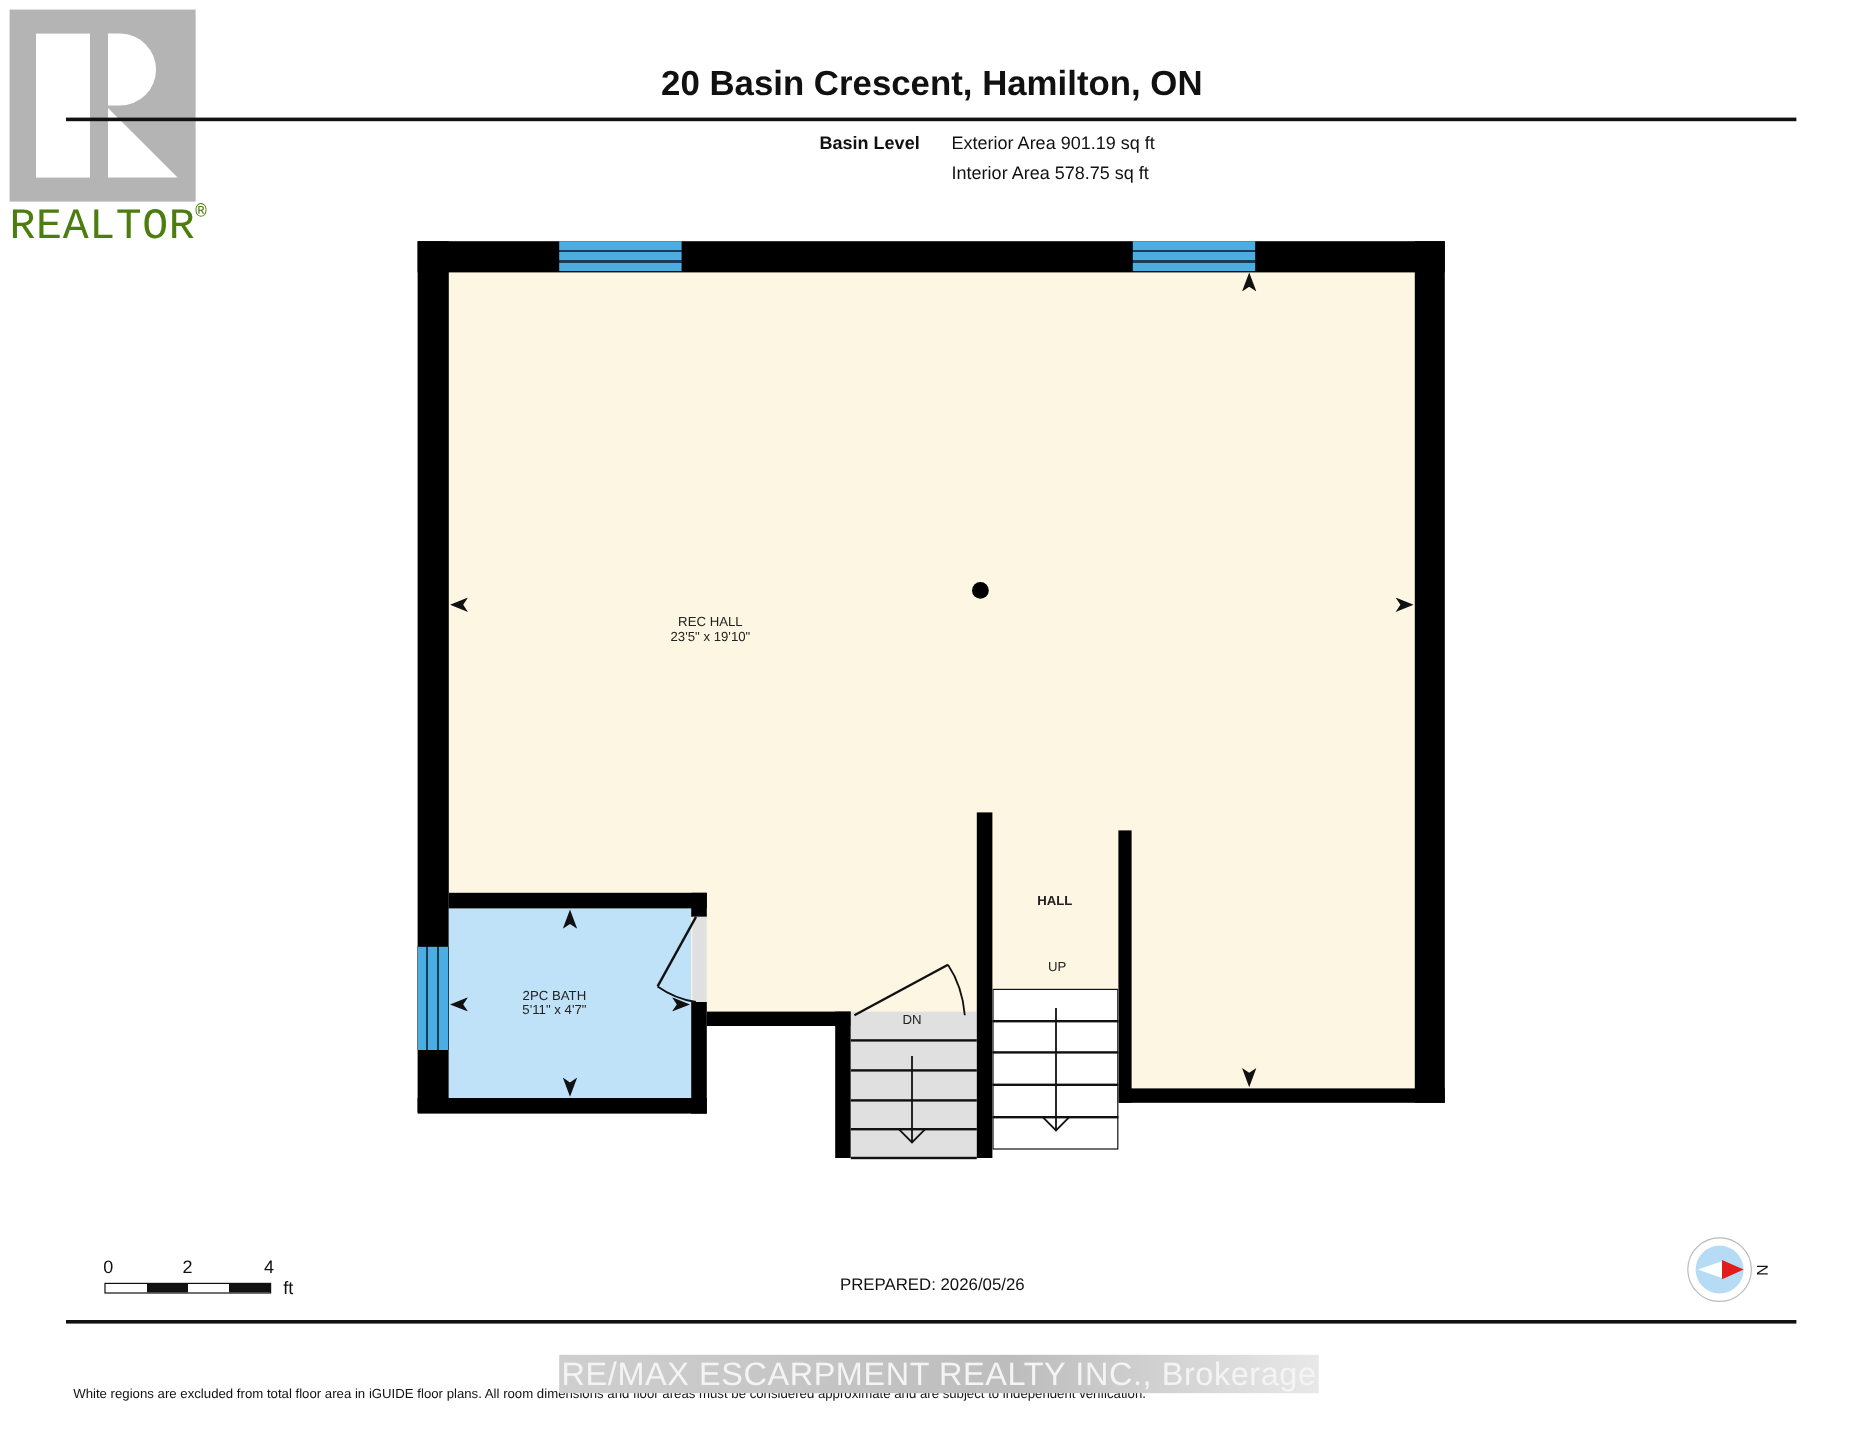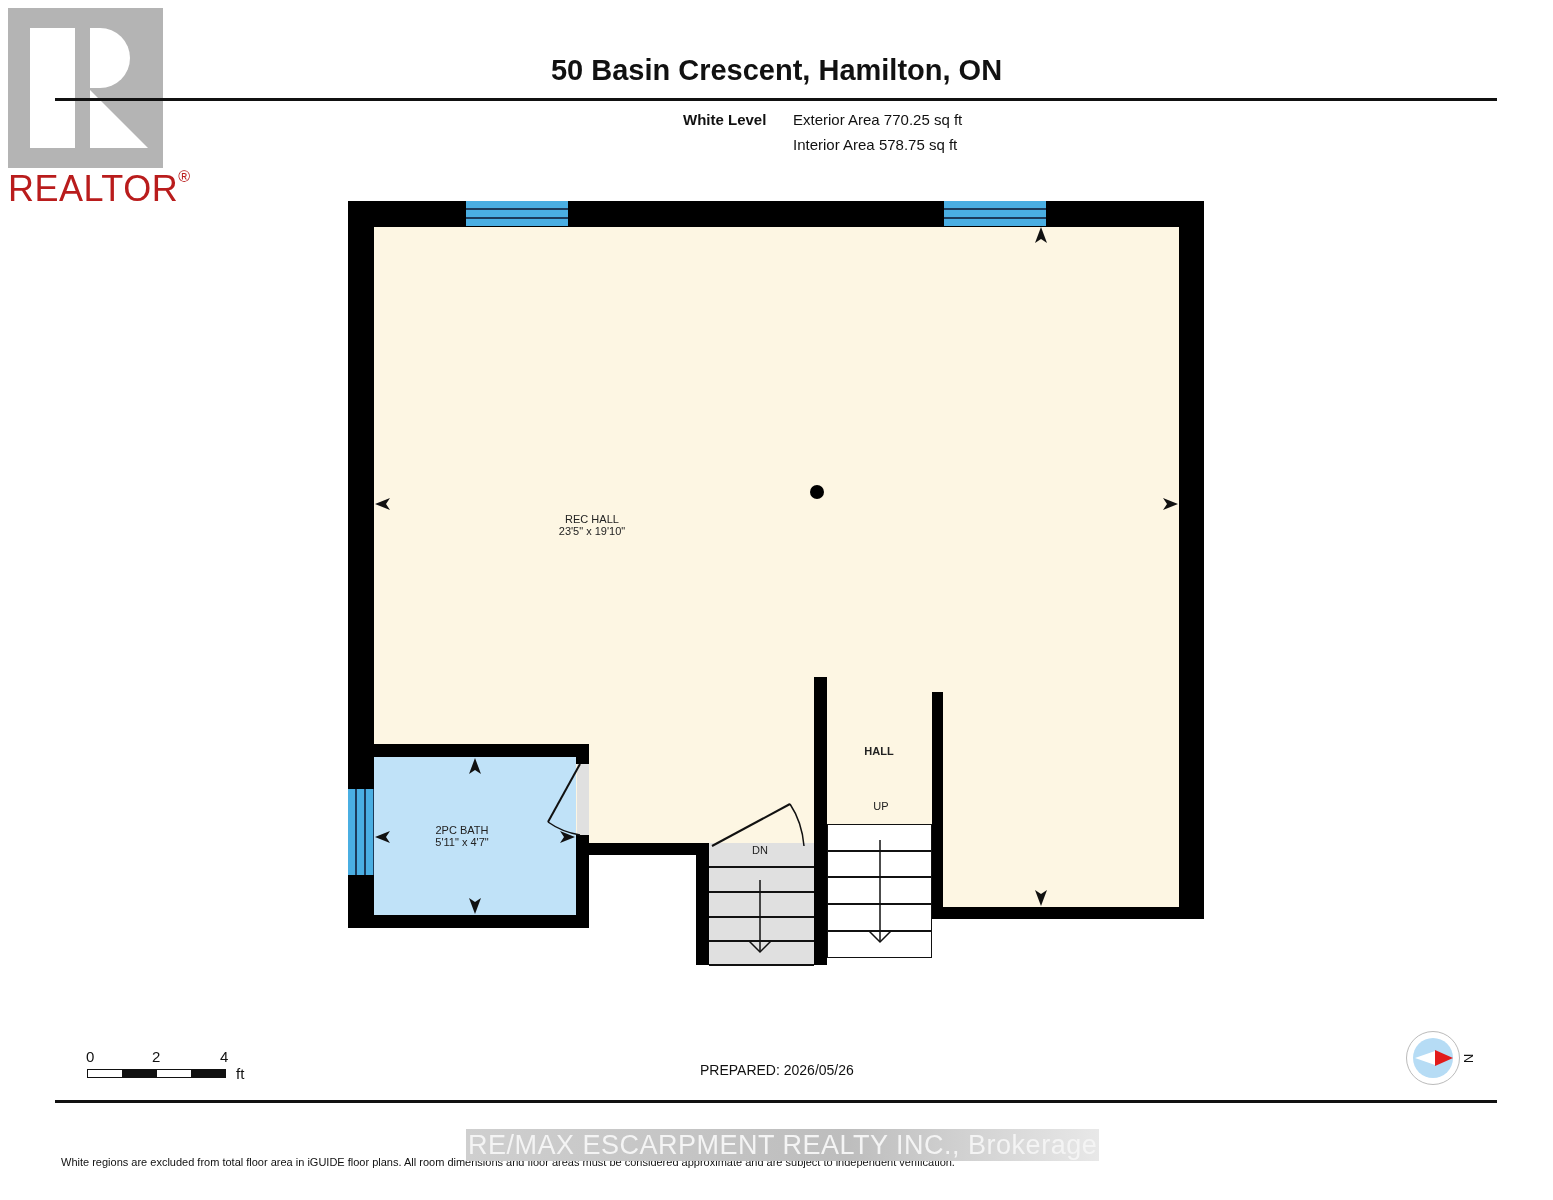--- a/index.html
+++ b/index.html
@@ -2,21 +2,21 @@
 <html><head>
 <meta charset="utf-8">
 <style>
   html, body { margin: 0; padding: 0; background: #ffffff; }
   body { width: 1553px; height: 1200px; position: relative; overflow: hidden; font-family: "Liberation Sans", sans-serif; color: #111; }
   .abs { position: absolute; }
   .logo-box { left: 8px; top: 8px; width: 155px; height: 160px; background: #b4b4b4; }
   .logo-r-stem { left: 30px; top: 28px; width: 45px; height: 120px; background: #fff; }
   .logo-r-bowl { left: 90px; top: 28px; width: 40px; height: 60px; background: #fff; border-radius: 0 40px 40px 0; }
   .logo-r-leg { left: 90px; top: 90px; width: 0; height: 0; border-left: 58px solid #fff; border-top: 58px solid transparent; }
-  .logo-text { left: 8px; top: 168px; font-size: 36px; color: #b91c1c; letter-spacing: 0.5px; }
+  .logo-text { left: 8px; top: 168px; font-size: 36px; color: #4d7c0f; letter-spacing: 0.5px; font-family: Liberation Mono, monospace; }
   .logo-reg { font-size: 16px; vertical-align: top; }
   .title { left: 0; width: 1553px; top: 54px; text-align: center; font-weight: bold; font-size: 29px; color: #111; }
   .title-rule { left: 55px; top: 98px; width: 1442px; height: 3px; background: #111; }
   .level-label { left: 683px; top: 111px; font-size: 15px; font-weight: bold; }
   .area-ext { left: 793px; top: 111px; font-size: 15px; }
   .area-int { left: 793px; top: 136px; font-size: 15px; }
   .wall { background: #000; position: absolute; }
   .rec { background: #fdf6e3; position: absolute; }
   .bath { background: #c0e2f8; position: absolute; }
   .window { position: absolute; background: #4aaee2; }
@@ -38,24 +38,24 @@
 </head>
 <body>
 
 <div class="abs logo-box">
 </div>
 <div class="abs logo-r-stem"></div>
 <div class="abs logo-r-bowl"></div>
 <div class="abs logo-r-leg"></div>
 <div class="abs logo-text"><span>REALTOR</span><span class="logo-reg">®</span></div>
 
-<div class="abs title">50 Basin Crescent, Hamilton, ON</div>
+<div class="abs title">20 Basin Crescent, Hamilton, ON</div>
 <div class="abs title-rule"></div>
-<div class="abs level-label">White Level</div>
-<div class="abs area-ext">Exterior Area 770.25 sq ft</div>
+<div class="abs level-label">Basin Level</div>
+<div class="abs area-ext">Exterior Area 901.19 sq ft</div>
 <div class="abs area-int">Interior Area 578.75 sq ft</div>
 
 <div class="abs" style="left:0;top:0;width:1553px;height:1000px;">
 
   <div class="rec" style="left:374px;top:226px;width:806px;height:620px;"></div>
   <div class="rec" style="left:940px;top:700px;width:240px;height:208px;"></div>
   <div class="rec" style="left:826px;top:700px;width:110px;height:124px;"></div>
 
   <div class="wall" style="left:348px;top:201px;width:856px;height:26px;"></div>
   <div class="wall" style="left:348px;top:201px;width:26px;height:726px;"></div>

